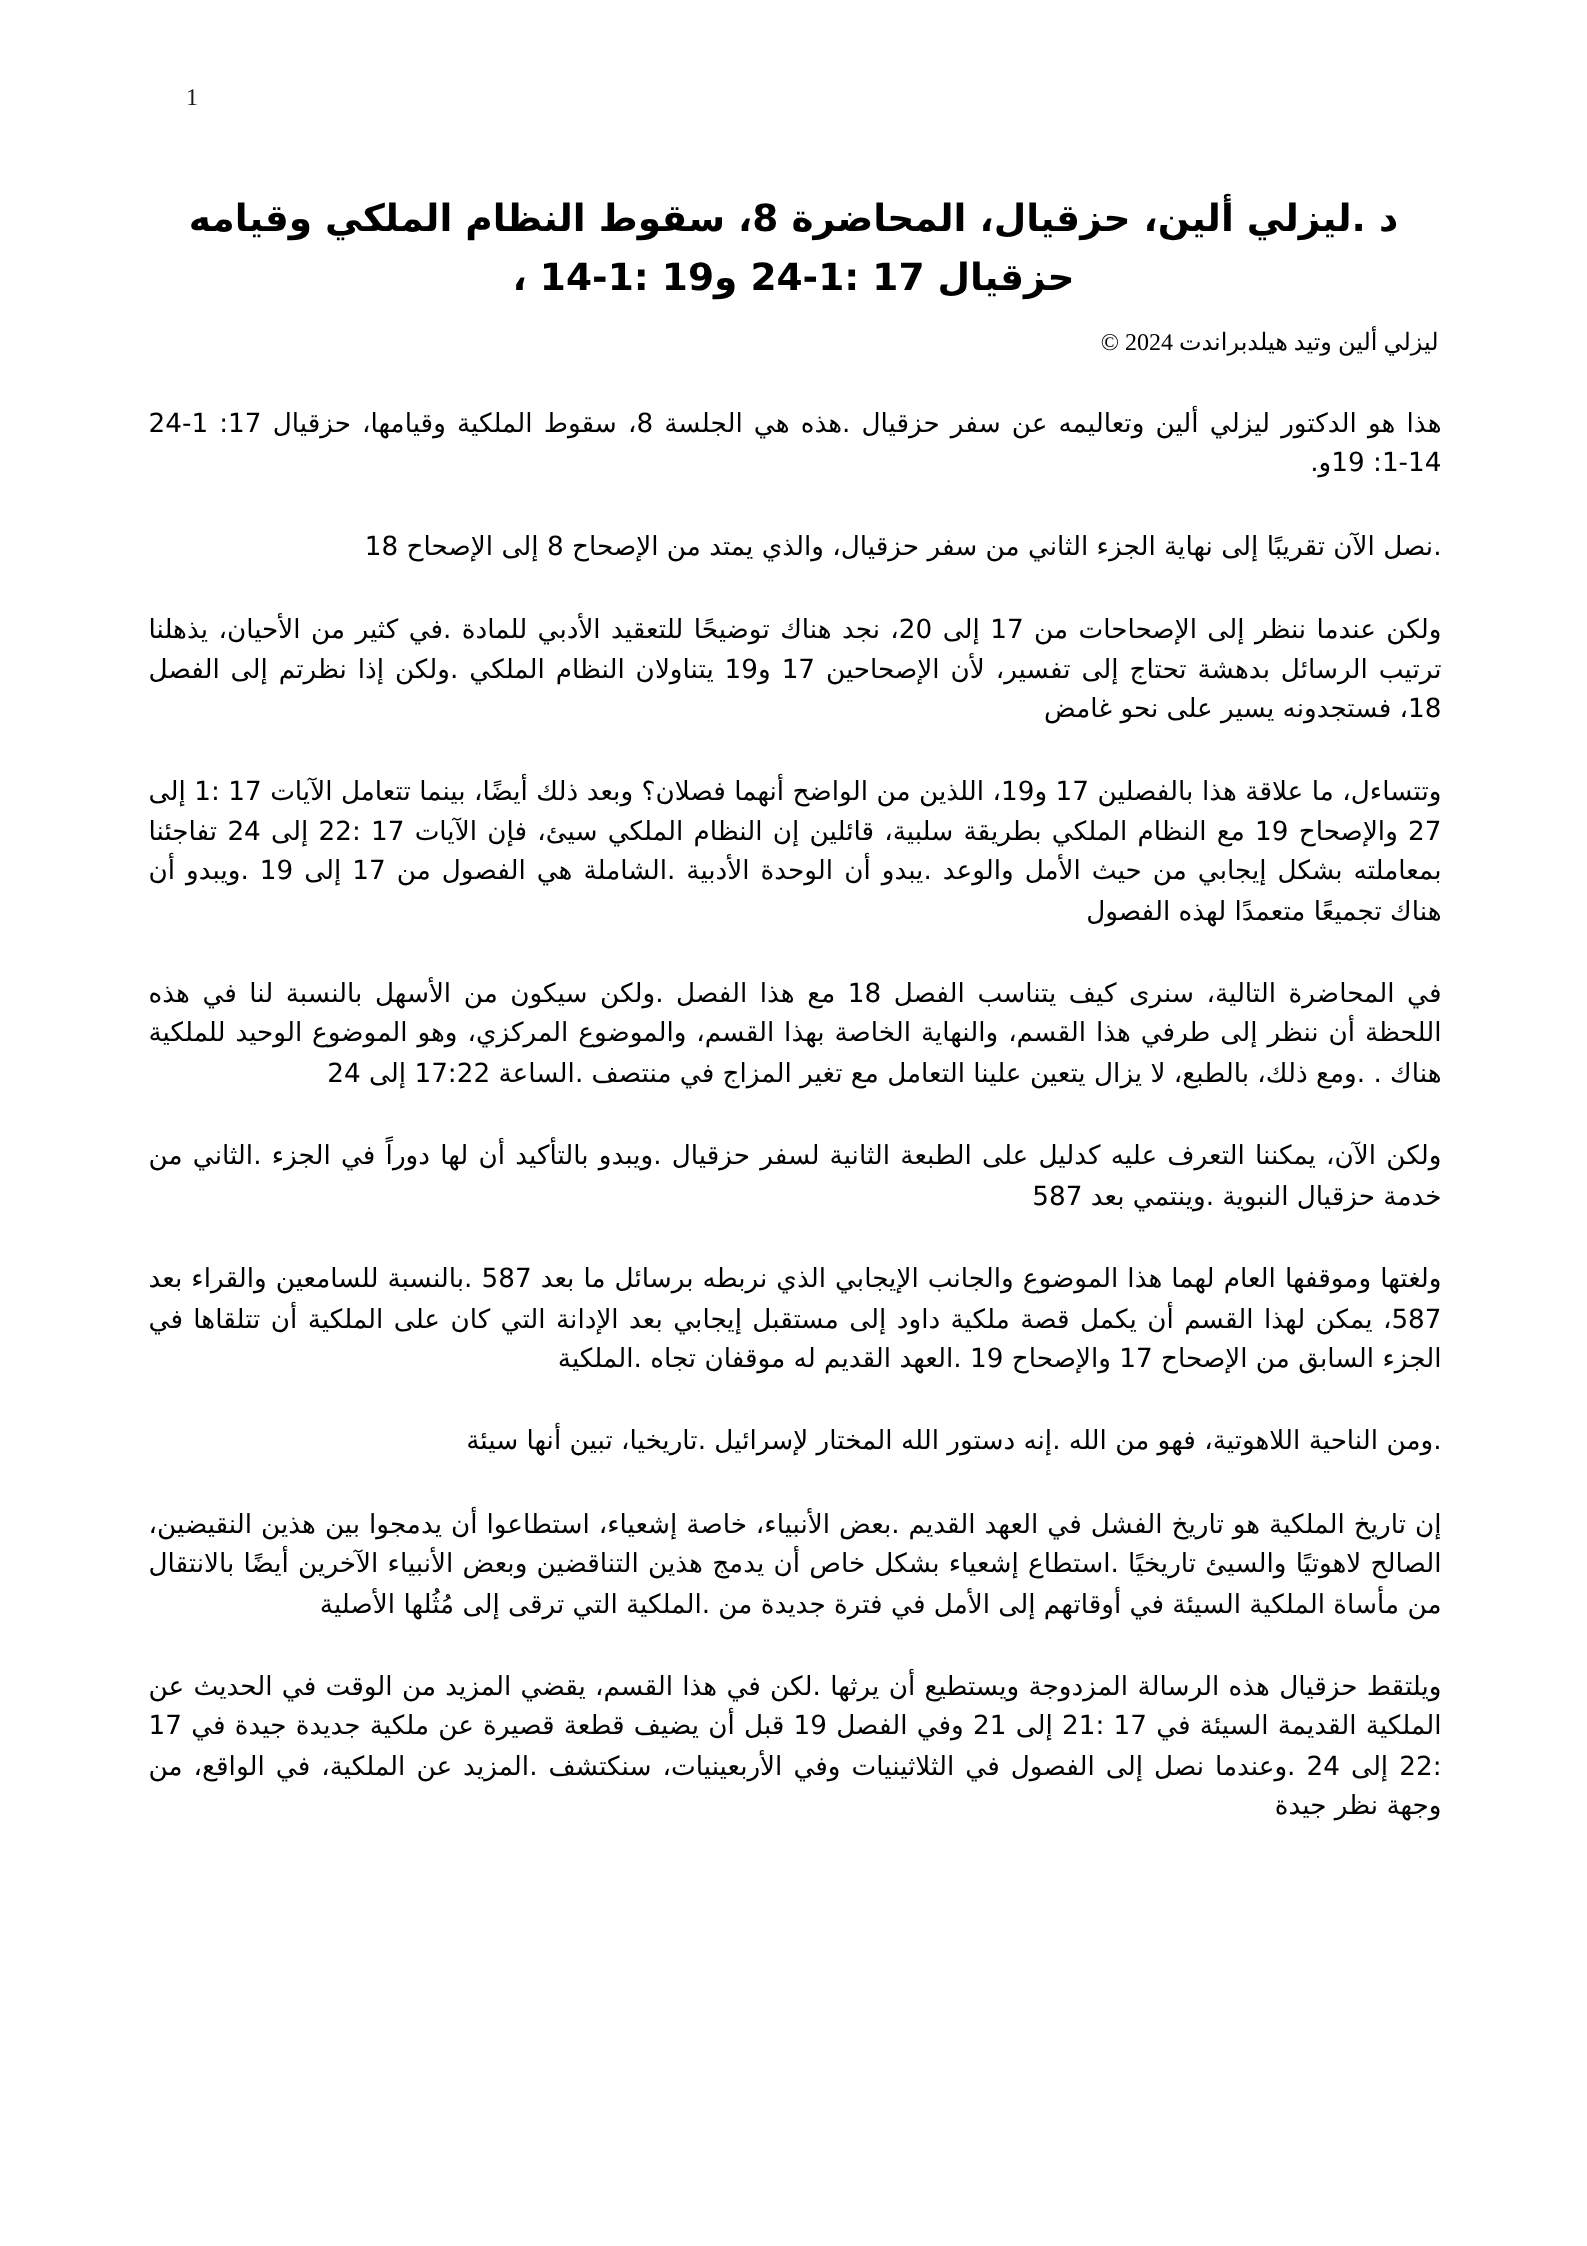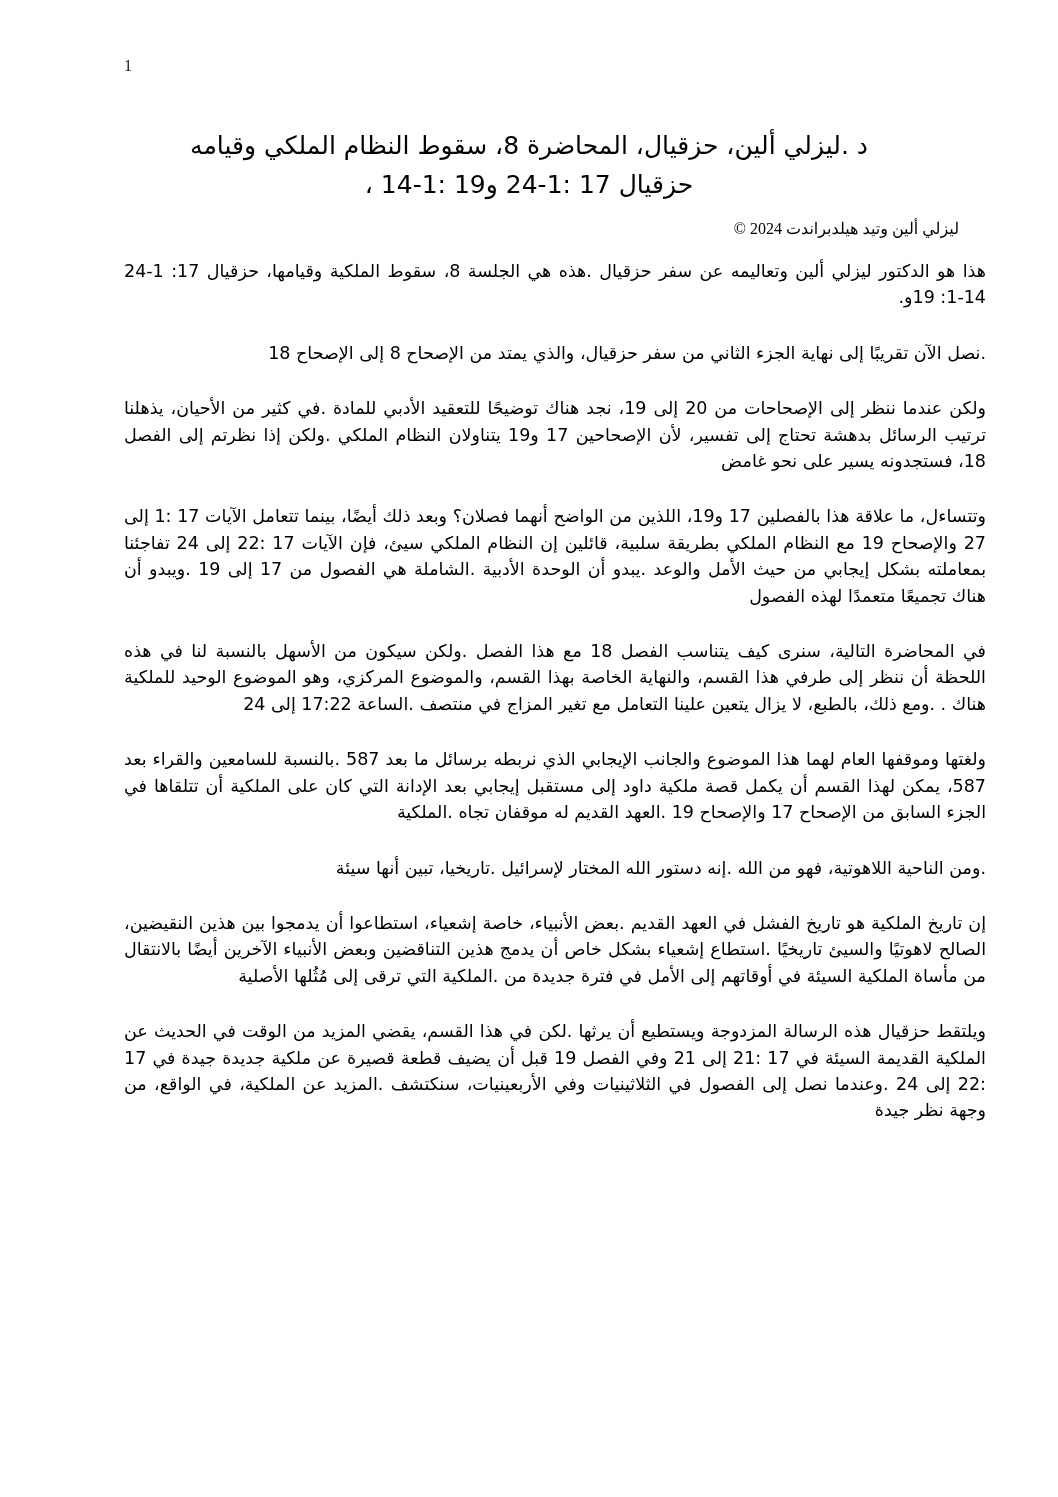--- a/index.html
+++ b/index.html
@@ -24,47 +24,46 @@
     font-size: 16px;
     color: #1a1a1a;
   }
   .doc-title {
     position: absolute;
     top: 126px;
     left: 99px;
     width: 860px;
     direction: rtl;
     text-align: center;
-    font-weight: normal;
+    font-weight: bold;
     font-size: 25px;
     line-height: 39px;
     margin: 0;
   }
   .doc-copyright {
     position: absolute;
     top: 217px;
     left: 99px;
     width: 860px;
     direction: rtl;
     font-family: "Liberation Serif", serif;
     font-size: 16px;
     letter-spacing: 1px;
     line-height: 24px;
   }
   .content {
     position: absolute;
-    top: 258px;
+    top: 270px;
     left: 99px;
     width: 862px;
     direction: rtl;
     text-align: justify;
     text-align-last: right;
     font-size: 17.5px;
     line-height: 26.4px;
-    margin-left: 25px;
   }
   .content p {
     margin: 0 0 29px 0;
   }
 </style>
 </head>
 <body>
 
 <div class="page">
 
@@ -73,22 +72,23 @@
   <h1 class="doc-title">
     <span>د .ليزلي ألين، حزقيال، المحاضرة 8، سقوط النظام الملكي وقيامه</span><br>
     <span>حزقيال 17 :1-24 و19 :1-14 ،</span>
   </h1>
 
   <div class="doc-copyright">ليزلي ألين وتيد هيلدبراندت 2024 ©</div>
 
   <div class="content">
     <p>هذا هو الدكتور ليزلي ألين وتعاليمه عن سفر حزقيال .هذه هي الجلسة 8، سقوط الملكية وقيامها، حزقيال 17: 1-24 14-1: 19و.</p>
     <p>.نصل الآن تقريبًا إلى نهاية الجزء الثاني من سفر حزقيال، والذي يمتد من الإصحاح 8 إلى الإصحاح 18</p>
-    <p>ولكن عندما ننظر إلى الإصحاحات من 20 إلى 19، نجد هناك توضيحًا للتعقيد الأدبي للمادة .في كثير من الأحيان، يذهلنا ترتيب الرسائل بدهشة تحتاج إلى تفسير، لأن الإصحاحين 17 و19 يتناولان النظام الملكي .ولكن إذا نظرتم إلى الفصل 18، فستجدونه يسير على نحو غامض</p>
+    <p>ولكن عندما ننظر إلى الإصحاحات من 17 إلى 20، نجد هناك توضيحًا للتعقيد الأدبي للمادة .في كثير من الأحيان، يذهلنا ترتيب الرسائل بدهشة تحتاج إلى تفسير، لأن الإصحاحين 17 و19 يتناولان النظام الملكي .ولكن إذا نظرتم إلى الفصل 18، فستجدونه يسير على نحو غامض</p>
     <p>وتتساءل، ما علاقة هذا بالفصلين 17 و19، اللذين من الواضح أنهما فصلان؟ وبعد ذلك أيضًا، بينما تتعامل الآيات 17 :1 إلى 27 والإصحاح 19 مع النظام الملكي بطريقة سلبية، قائلين إن النظام الملكي سيئ، فإن الآيات 17 :22 إلى 24 تفاجئنا بمعاملته بشكل إيجابي من حيث الأمل والوعد .يبدو أن الوحدة الأدبية .الشاملة هي الفصول من 17 إلى 19 .ويبدو أن هناك تجميعًا متعمدًا لهذه الفصول</p>
     <p>في المحاضرة التالية، سنرى كيف يتناسب الفصل 18 مع هذا الفصل .ولكن سيكون من الأسهل بالنسبة لنا في هذه اللحظة أن ننظر إلى طرفي هذا القسم، والنهاية الخاصة بهذا القسم، والموضوع المركزي، وهو الموضوع الوحيد للملكية هناك . .ومع ذلك، بالطبع، لا يزال يتعين علينا التعامل مع تغير المزاج في منتصف .الساعة 17:22 إلى 24</p>
+    <p>ولكن الآن، يمكننا التعرف عليه كدليل على الطبعة الثانية لسفر حزقيال .ويبدو بالتأكيد أن لها دوراً في الجزء .الثاني من خدمة حزقيال النبوية .وينتمي بعد 587</p>
     <p>ولغتها وموقفها العام لهما هذا الموضوع والجانب الإيجابي الذي نربطه برسائل ما بعد 587 .بالنسبة للسامعين والقراء بعد 587، يمكن لهذا القسم أن يكمل قصة ملكية داود إلى مستقبل إيجابي بعد الإدانة التي كان على الملكية أن تتلقاها في الجزء السابق من الإصحاح 17 والإصحاح 19 .العهد القديم له موقفان تجاه .الملكية</p>
     <p>.ومن الناحية اللاهوتية، فهو من الله .إنه دستور الله المختار لإسرائيل .تاريخيا، تبين أنها سيئة</p>
     <p>إن تاريخ الملكية هو تاريخ الفشل في العهد القديم .بعض الأنبياء، خاصة إشعياء، استطاعوا أن يدمجوا بين هذين النقيضين، الصالح لاهوتيًا والسيئ تاريخيًا .استطاع إشعياء بشكل خاص أن يدمج هذين التناقضين وبعض الأنبياء الآخرين أيضًا بالانتقال من مأساة الملكية السيئة في أوقاتهم إلى الأمل في فترة جديدة من .الملكية التي ترقى إلى مُثُلها الأصلية</p>
     <p>ويلتقط حزقيال هذه الرسالة المزدوجة ويستطيع أن يرثها .لكن في هذا القسم، يقضي المزيد من الوقت في الحديث عن الملكية القديمة السيئة في 17 :21 إلى 21 وفي الفصل 19 قبل أن يضيف قطعة قصيرة عن ملكية جديدة جيدة في 17 :22 إلى 24 .وعندما نصل إلى الفصول في الثلاثينيات وفي الأربعينيات، سنكتشف .المزيد عن الملكية، في الواقع، من وجهة نظر جيدة</p>
   </div>
 
 </div>
 
 </body></html>

